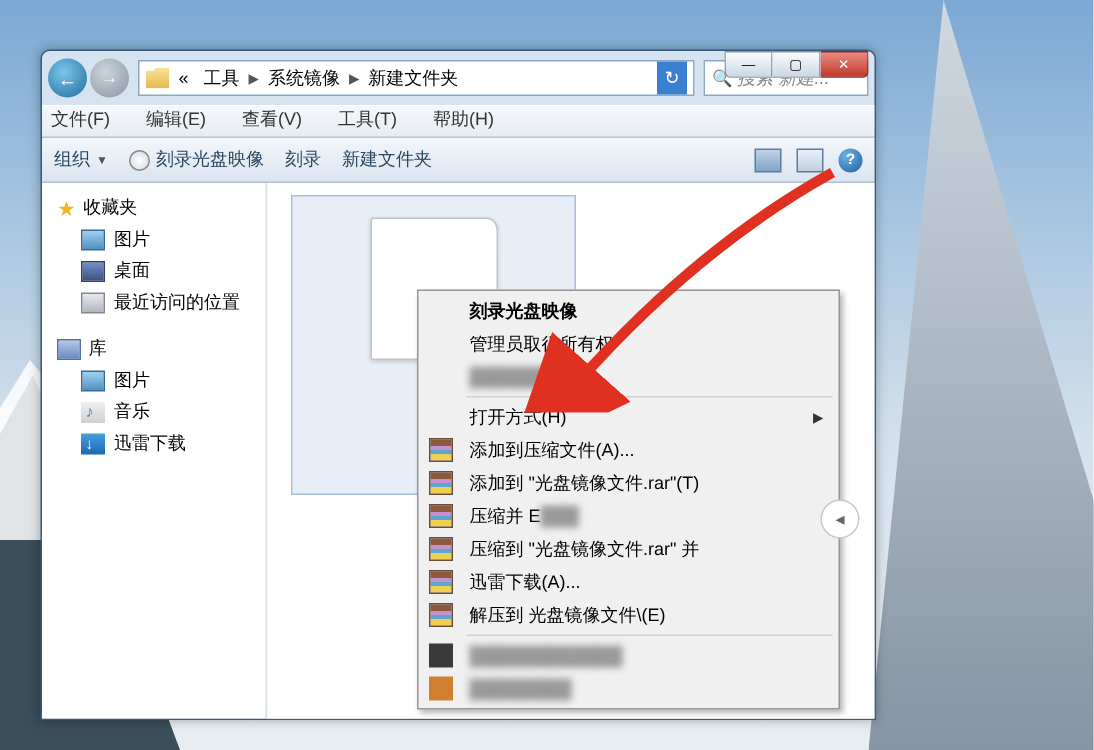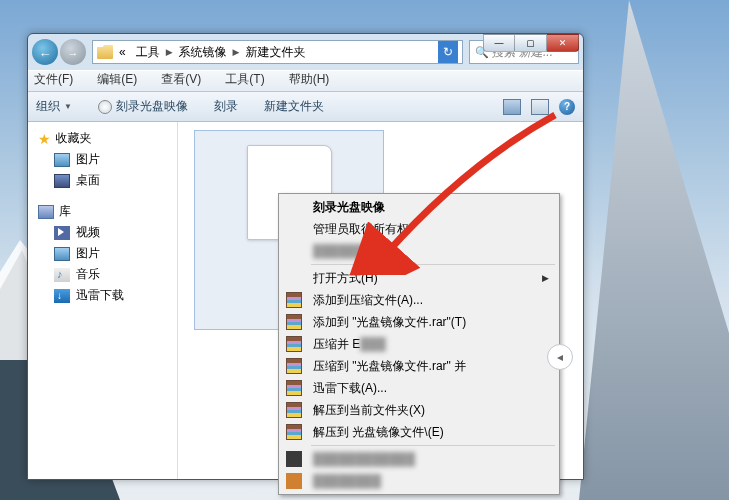--- a/index.html
+++ b/index.html
@@ -18,21 +18,21 @@
 .arrow-sep { color: #555; font-size: 9px; }
 .searchbox { width: 110px; height: 24px; margin-left: 6px; background: #fff; border: 1px solid #8da8c0; display: flex; align-items: center; padding: 0 5px; color: #888; font-style: italic; }
 .searchbox::before { content: "🔍"; font-style: normal; font-size: 11px; margin-right: 3px; color: #5a7aa0; }
 .syscaption { position: absolute; top: 0; right: 4px; display: flex; }
 .sysbtn { width: 32px; height: 18px; border: 1px solid rgba(0,0,0,0.3); background: linear-gradient(#fafdff, #cad7e5); display: flex; align-items: center; justify-content: center; font-size: 9px; }
 .sysbtn.close { background: linear-gradient(#e68a80, #c0392b); color: #fff; border-radius: 0 0 4px 0; border-left: none; }
 .sysbtn.min { border-radius: 0 0 0 4px; }
 .sysbtn.max { border-left: none; }
 .menubar { height: 22px; background: linear-gradient(#f4f8fb, #e5ecf3); border-top: 1px solid #fff; border-bottom: 1px solid #b9c6d6; display: flex; align-items: flex-start; padding: 0 6px; gap: 24px; }
 .menubar span { color: #333; }
-.toolbar { height: 30px; background: linear-gradient(#f2f6fb, #dbe5f0); border-bottom: 1px solid #b0c0d0; display: flex; align-items: center; padding: 0 8px; gap: 26px; }
+.toolbar { height: 30px; background: linear-gradient(#f2f6fb, #dbe5f0); border-bottom: 1px solid #b0c0d0; display: flex; align-items: center; padding: 0 8px; gap: 14px; }
 .toolbar .tool { color: #28465f; display: flex; align-items: center; gap: 4px; }
 .tool-right { margin-left: auto; display: flex; gap: 10px; align-items: center; }
 .iconbox { width: 18px; height: 16px; background: linear-gradient(#bfd3ea, #7fa4c9); border: 1px solid #5e7d9c; display: inline-block; }
 .helpicon { width: 16px; height: 16px; border-radius: 50%; background: radial-gradient(circle at 35% 30%, #6db3e8, #1d5e9a); color: #fff; display: flex; align-items: center; justify-content: center; font-size: 10px; font-weight: bold; }
 .body { display: flex; height: 359px; background: #fff; }
 .sidebar { width: 150px; border-right: 1px solid #d8dee4; padding: 6px 0; overflow: hidden; }
 .sect { margin-bottom: 10px; }
 .sect-head { display: flex; align-items: center; gap: 5px; padding: 2px 10px; font-weight: normal; }
 .star { color: #f5b420; font-size: 14px; }
 .sect-item { display: flex; align-items: center; gap: 6px; padding: 2px 10px 2px 26px; }
@@ -135,31 +135,31 @@
             <span>收藏夹</span>
           </div>
         <div class="sect-item">
             <span class="ico16 ico-pic"></span>
             <span>图片</span>
           </div>
         <div class="sect-item">
             <span class="ico16 ico-desk"></span>
             <span>桌面</span>
           </div>
+        <div class="sect-item">
+            <span class="ico16 ico-rec"></span>
+            <span>最近访问的位置</span>
+          </div>
       </div>
       <div class="sect">
         <div class="sect-head">
             <span class="ico16 ico-lib"></span>
             <span>库</span>
           </div>
         <div class="sect-item">
-            <span class="ico16 ico-vid"></span>
-            <span>视频</span>
-          </div>
-        <div class="sect-item">
             <span class="ico16 ico-pic"></span>
             <span>图片</span>
           </div>
         <div class="sect-item">
             <span class="ico16 ico-music"></span>
             <span>音乐</span>
           </div>
         <div class="sect-item">
             <span class="ico16 ico-xl"></span>
             <span>迅雷下载</span>
@@ -204,24 +204,20 @@
       <span>压缩并 E</span>
       <span class="blur">███</span>
     </div>
   <div class="cm-item">
       <span class="cm-icon rar"></span>
       <span>压缩到 "光盘镜像文件.rar" 并</span>
     </div>
   <div class="cm-item">
       <span class="cm-icon rar"></span>
       <span>迅雷下载(A)...</span>
-    </div>
-  <div class="cm-item">
-      <span class="cm-icon rar"></span>
-      <span>解压到当前文件夹(X)</span>
     </div>
   <div class="cm-item">
       <span class="cm-icon rar"></span>
       <span>解压到 光盘镜像文件\(E)</span>
     </div>
   <div class="cm-sep"></div>
   <div class="cm-item">
       <span class="colorsq" style="background:#3a3a3a"></span>
       <span class="blur">████████████</span>
     </div>

